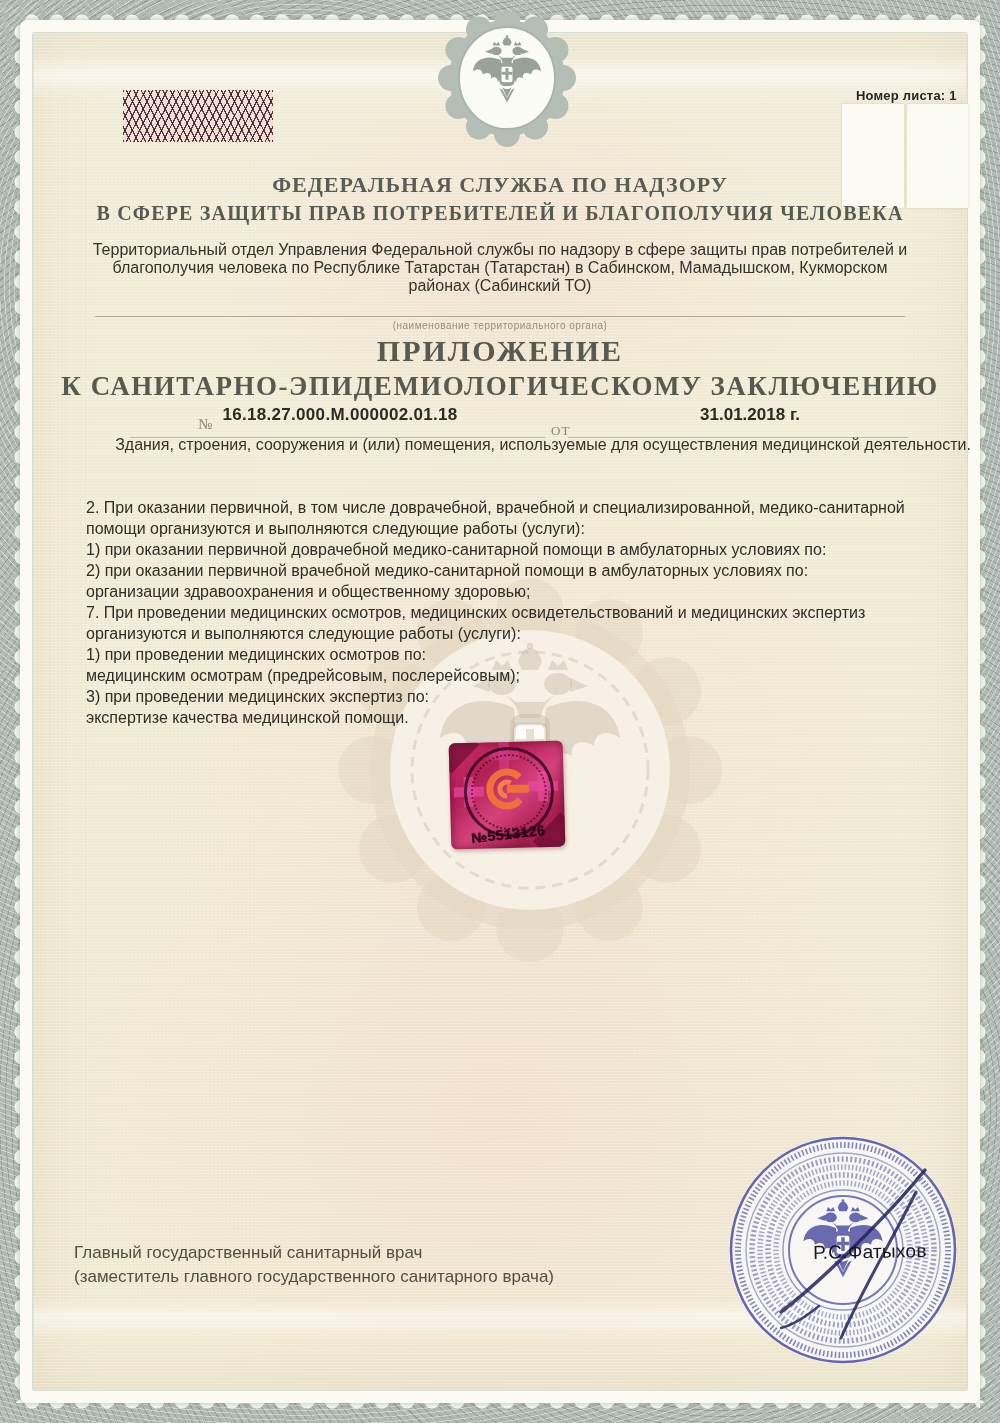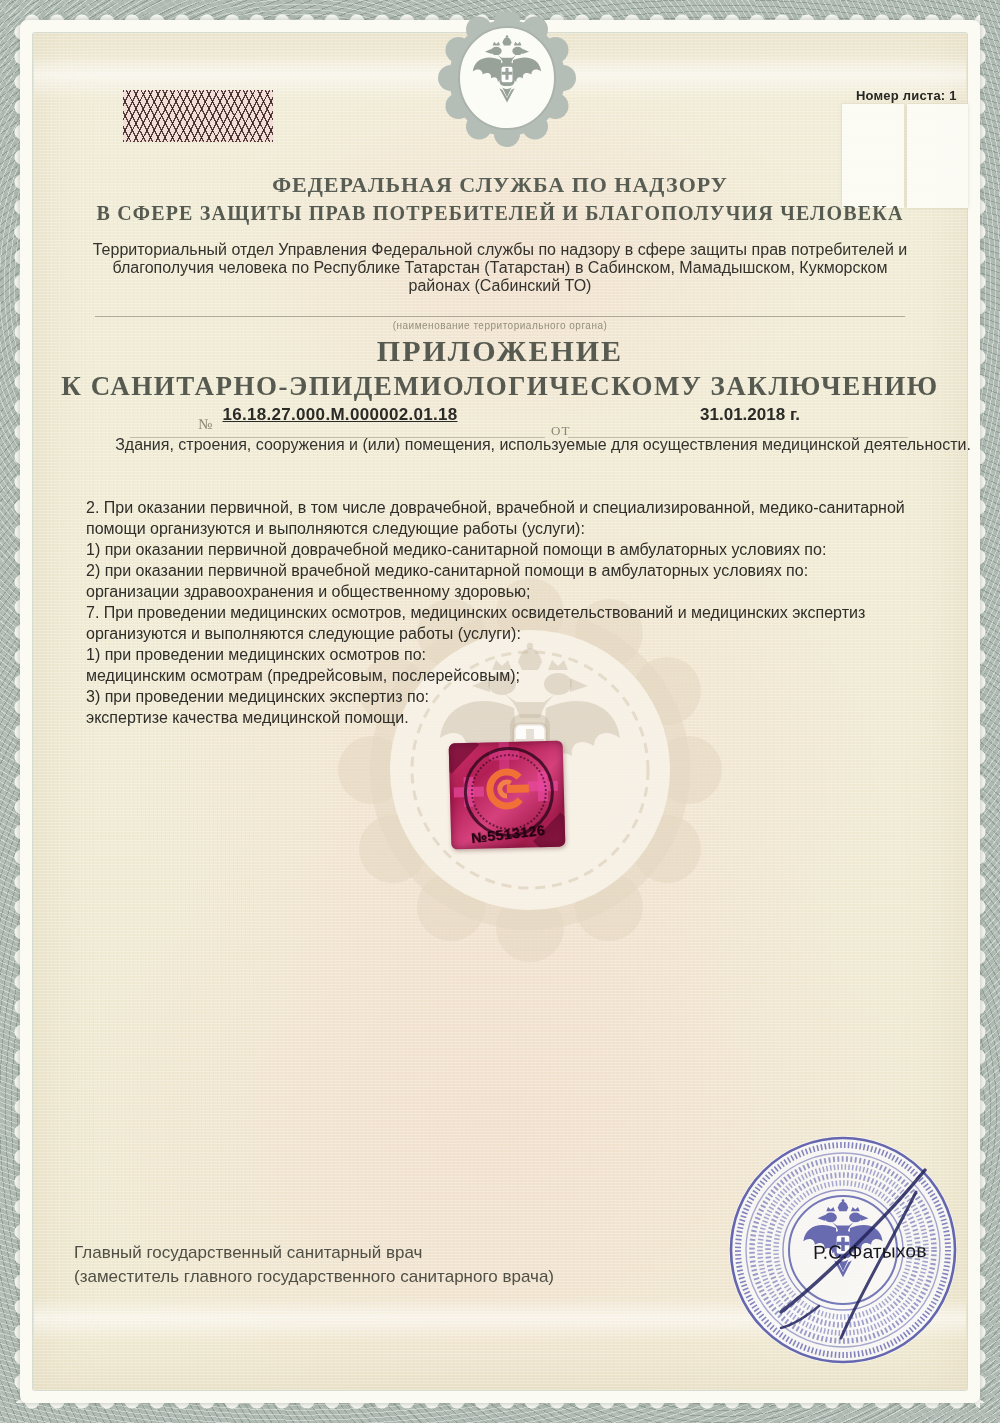--- a/index.html
+++ b/index.html
@@ -73,21 +73,21 @@
   .h2{top:202px;font-size:20px;letter-spacing:1.2px;color:#565b52;}
   .terr{position:absolute;left:85px;top:241px;width:830px;z-index:2;text-align:center;
     font-size:16px;line-height:18px;color:#33322d;}
   .rule{position:absolute;height:1px;background:rgba(110,108,95,.5);z-index:2;}
   .rule.r-main{left:95px;top:316px;width:810px;}
   .terr-caption{position:absolute;left:200px;top:320px;width:600px;z-index:2;text-align:center;
     font-size:10px;color:rgba(125,120,100,.8);letter-spacing:.5px;}
   .t1{top:334px;font-size:30px;letter-spacing:2px;color:#565a50;}
   .t2{top:371px;font-size:27px;letter-spacing:1.5px;color:#565a50;}
   .cert-number{position:absolute;left:120px;top:405px;width:440px;z-index:2;text-align:center;
-    font-size:17px;font-weight:bold;color:#2a2a26;letter-spacing:.3px;text-decoration:underline;}
+    font-size:17px;font-weight:bold;color:#2a2a26;letter-spacing:.3px;}
   .cert-date{position:absolute;left:600px;top:405px;width:200px;z-index:2;text-align:right;
     font-size:17px;font-weight:bold;color:#2a2a26;}
   .num-label{position:absolute;left:198px;top:416px;z-index:2;font-family:"Liberation Serif",serif;
     font-size:15px;color:rgba(120,115,98,.85);}
   .date-label{position:absolute;left:551px;top:423px;z-index:2;font-family:"Liberation Serif",serif;
     font-size:13px;letter-spacing:1px;color:rgba(120,115,98,.85);}
   .rule.r-num{left:130px;top:437px;width:415px;background:rgba(120,115,100,.4);}
   .rule.r-date{left:568px;top:437px;width:340px;background:rgba(120,115,100,.4);}
   .subject{position:absolute;left:70px;top:434px;width:860px;z-index:2;text-align:center;
     font-size:16px;line-height:22px;color:#33322d;margin-left:43px;}

